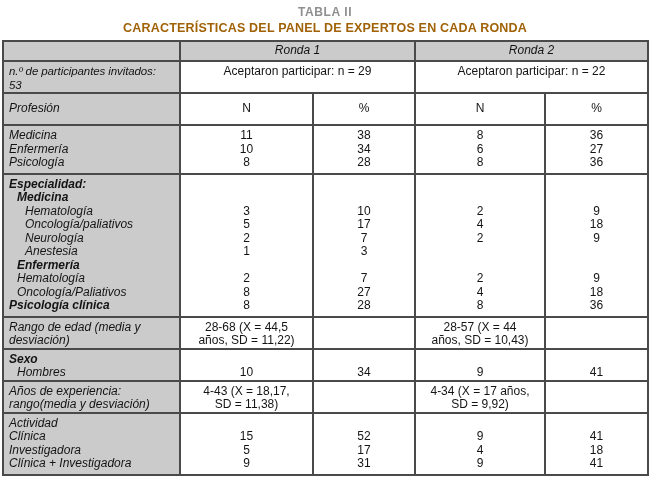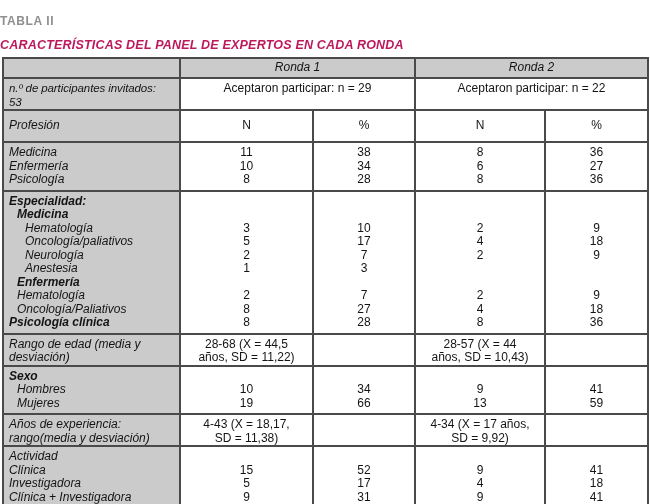--- a/index.html
+++ b/index.html
@@ -1,23 +1,23 @@
 <!DOCTYPE html>
 <html style="--gray: #cbcbcb; --bd: #4a4a4a; --title-gray: #8f8f8f;"><head>
 <meta charset="utf-8">
 <style>
   html,body{margin:0;padding:0;}
   body{
     width:650px;height:504px;background:#ffffff;
     font-family:"Liberation Sans",sans-serif;color:#141414;
     overflow:hidden;
   }
-  .titles{padding-top:14px;}
+  .titles{text-align:center;padding-top:5px;}
   .t-number{font-size:12px;font-weight:bold;letter-spacing:.6px;color:var(--title-gray,#8f8f8f);}
-  .t-caption{font-size:12.5px;font-weight:bold;letter-spacing:.2px;color:#be185d;margin-top:10px;font-style:italic;}
+  .t-caption{font-size:12.5px;font-weight:bold;letter-spacing:.2px;color:#a16207;margin-top:2px;}
   table{
     border-collapse:collapse;table-layout:fixed;width:645px;
     margin:5px 0 0 2px;border:2px solid var(--bd,#4a4a4a);
   }
   td{
     font-size:12px;line-height:13.5px;padding:0 5px;
     vertical-align:middle;overflow:hidden;
   }
   td + td{border-left:2px solid var(--bd,#4a4a4a);}
   tr.sec td{border-top:2px solid var(--bd,#4a4a4a);}
@@ -191,27 +191,20 @@
           <td class="c"></td>
           <td class="c"></td>
         </tr>
         <tr class="datarow">
           <td class="g lbl i1">Hombres</td>
           <td class="c">10</td>
           <td class="c">34</td>
           <td class="c">9</td>
           <td class="c">41</td>
         </tr>
-        <tr class="datarow last">
-          <td class="g lbl i1">Mujeres</td>
-          <td class="c">19</td>
-          <td class="c">66</td>
-          <td class="c">13</td>
-          <td class="c">59</td>
-        </tr>
         <tr class="span2 sec">
           <td class="g lbl">
             <div>Años de experiencia:</div>
             <div>rango(media y desviación)</div>
           </td>
           <td class="c">
             <div>4-43 (X = 18,17,</div>
             <div>SD = 11,38)</div>
           </td>
           <td class="c"></td>

